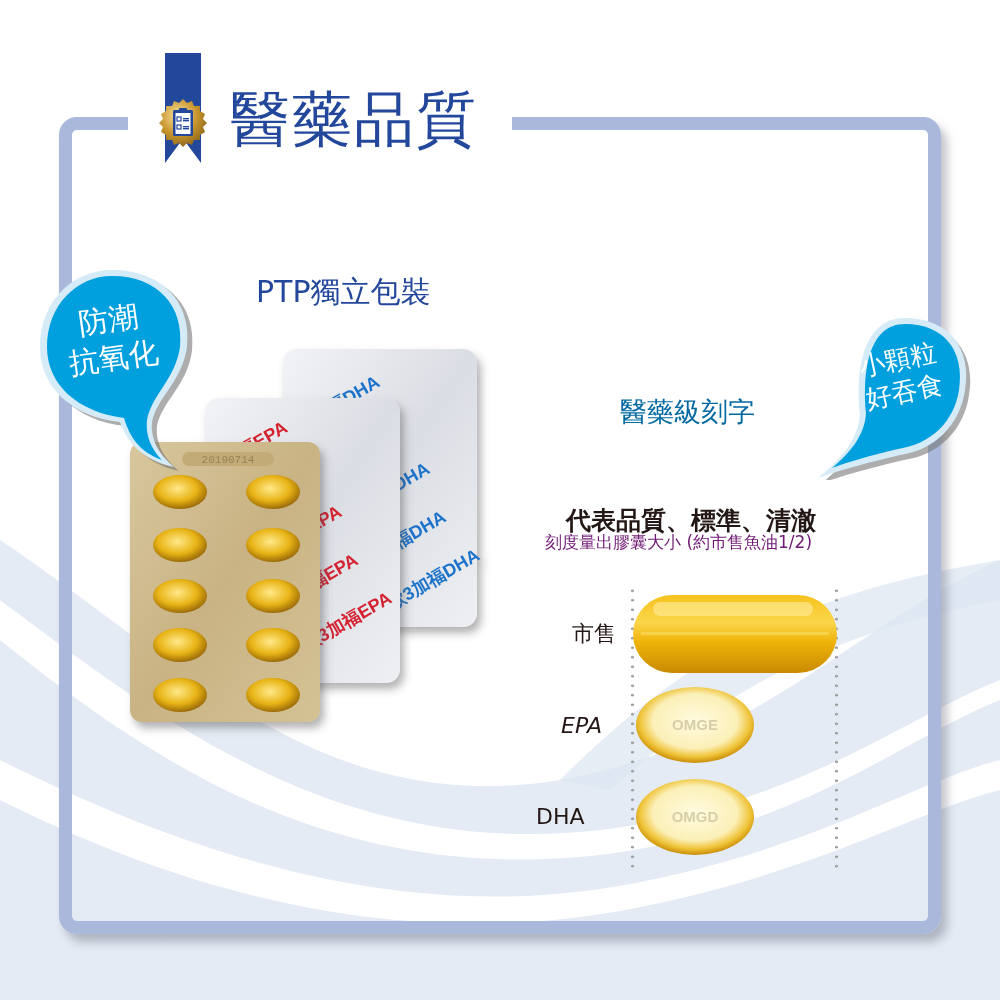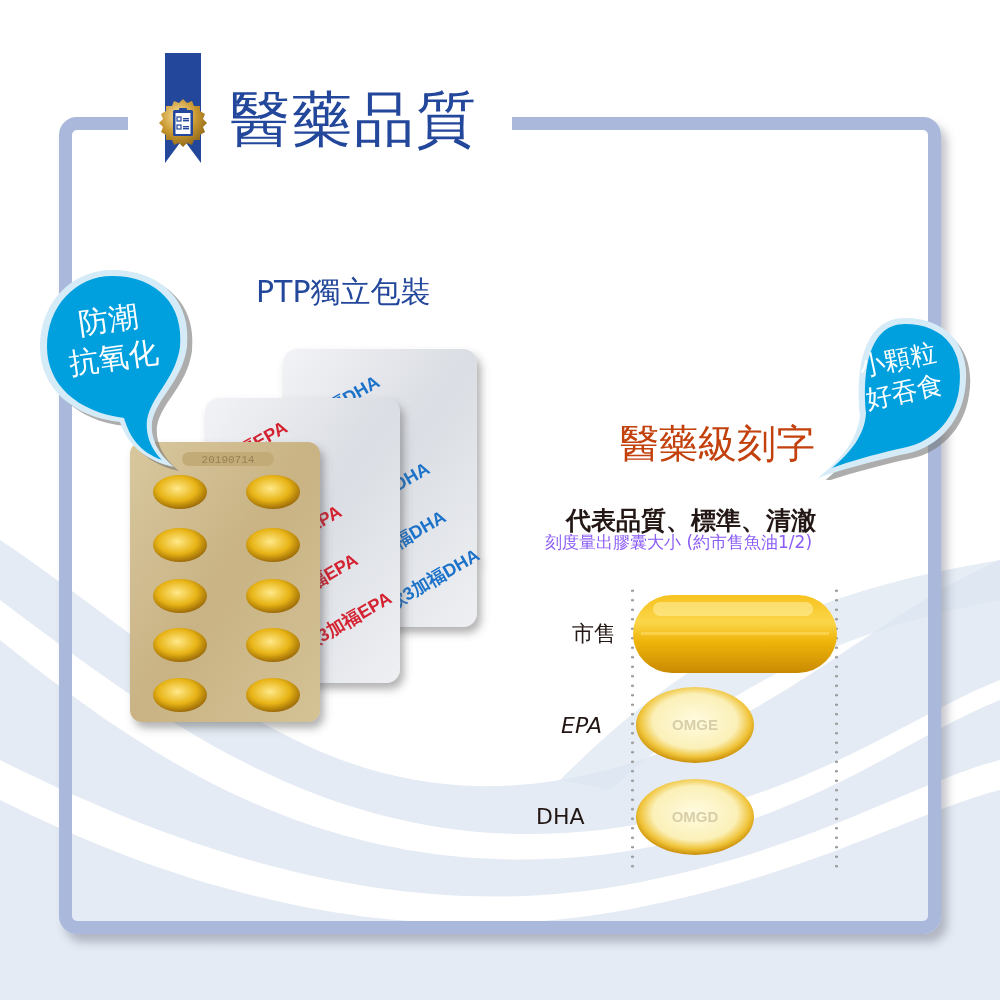--- a/index.html
+++ b/index.html
@@ -38,30 +38,30 @@
 
   .bubble { position: absolute; z-index: 6; }
   .bubble-text {
     position: absolute; color: #ffffff; font-size: 30px; line-height: 38px; text-align: center; z-index: 7;
   }
 
   .packs { position: absolute; left: 0; top: 0; width: 1000px; height: 1000px; z-index: 5; pointer-events: none; }
   .pack-label { font-family: "Liberation Sans", sans-serif; font-weight: bold; }
 
   .engrave-title {
-    position: absolute; left: 620px; top: 417px; z-index: 4;
-    font-size: 39px; color: #c2410c;
+    position: absolute; left: 620px; top: 394px; z-index: 4;
+    font-size: 27px; color: #0369a1;
   }
   .engrave-sub1 {
     position: absolute; left: 566px; top: 483px; z-index: 4;
     font-size: 25px; color: #231815; font-weight: bold; margin-top: 21px;
   }
   .engrave-sub2 {
     position: absolute; left: 545px; top: 531px; z-index: 4;
-    font-size: 17px; color: #8b5cf6;
+    font-size: 17px; color: #701a75;
   }
 
   .compare-label {
     position: absolute; z-index: 4; font-size: 22px; color: #231815;
   }
   .dots {
     position: absolute; top: 586px; width: 3px; height: 286px; z-index: 4;
     background-image: radial-gradient(circle, #9a9a9a 1.2px, transparent 1.5px);
     background-size: 3px 9.5px; background-repeat: repeat-y;
   }

